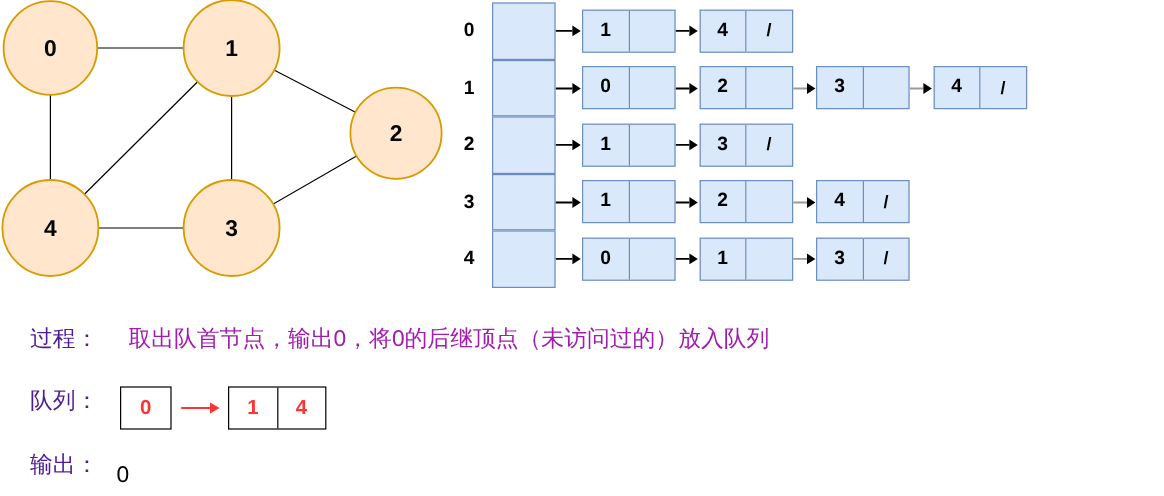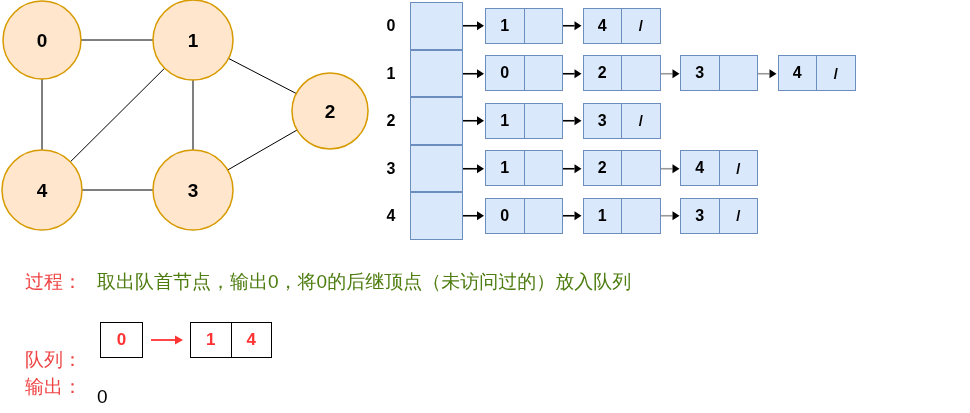--- a/index.html
+++ b/index.html
@@ -29,22 +29,22 @@
   .node-box .val{
     flex:1;display:flex;align-items:center;justify-content:center;
     border-right:1px solid var(--cell-stroke);font-weight:bold;font-size:16px;color:#000;
   }
   .node-box .nxt{
     flex:1;display:flex;align-items:center;justify-content:center;
     font-weight:bold;font-size:15px;color:#000;
   }
   .adj-arrow{position:absolute;top:0;height:47.5px;}
   
-  .line-label{position:absolute;left:25px;font-size:19px;color:#ef4444;white-space:nowrap;}
-  .process-text{position:absolute;left:97px;top:269px;font-size:19px;color:#4d7c0f;white-space:nowrap;}
+  .line-label{position:absolute;left:25px;font-size:19px;color:#4c1d95;white-space:nowrap;}
+  .process-text{position:absolute;left:107px;top:269px;font-size:19px;color:#a21caf;white-space:nowrap;}
   .output-value{position:absolute;left:97px;top:386px;font-size:19px;color:#000;}
   
   .queue-box{
     position:absolute;top:322px;height:36px;box-sizing:border-box;
     background:#fff;border:1px solid #000;display:flex;
   }
   .queue-front{left:100px;width:43px;align-items:center;justify-content:center;}
   .queue-rest{left:190px;width:82px;}
   .queue-cell{
     flex:1;display:flex;align-items:center;justify-content:center;
@@ -210,21 +210,21 @@
         <div class="node-box" style="left: 302px;">
           <div class="val">3</div>
           <div class="nxt">/</div>
         </div>
       </div>
     </div>
 
   <span class="line-label" style="top:269px">过程：</span>
   <span class="process-text">取出队首节点，输出0，将0的后继顶点（未访问过的）放入队列</span>
 
-  <span class="line-label" style="top:347px">队列：</span>
+  <span class="line-label" style="top:321px">队列：</span>
   <div class="queue-box queue-front">
     <div class="queue-cell first">0</div>
   </div>
   <svg class="queue-arrow" width="38" height="36" viewBox="0 0 38 36">
     <line x1="3" y1="18" x2="27" y2="18" stroke="#ff3333" stroke-width="1.8"></line>
     <polygon points="27,13.5 35,18 27,22.5" fill="#ff3333"></polygon>
   </svg>
   <div class="queue-box queue-rest">
     <div class="queue-cell first">1</div>
     <div class="queue-cell">4</div>

